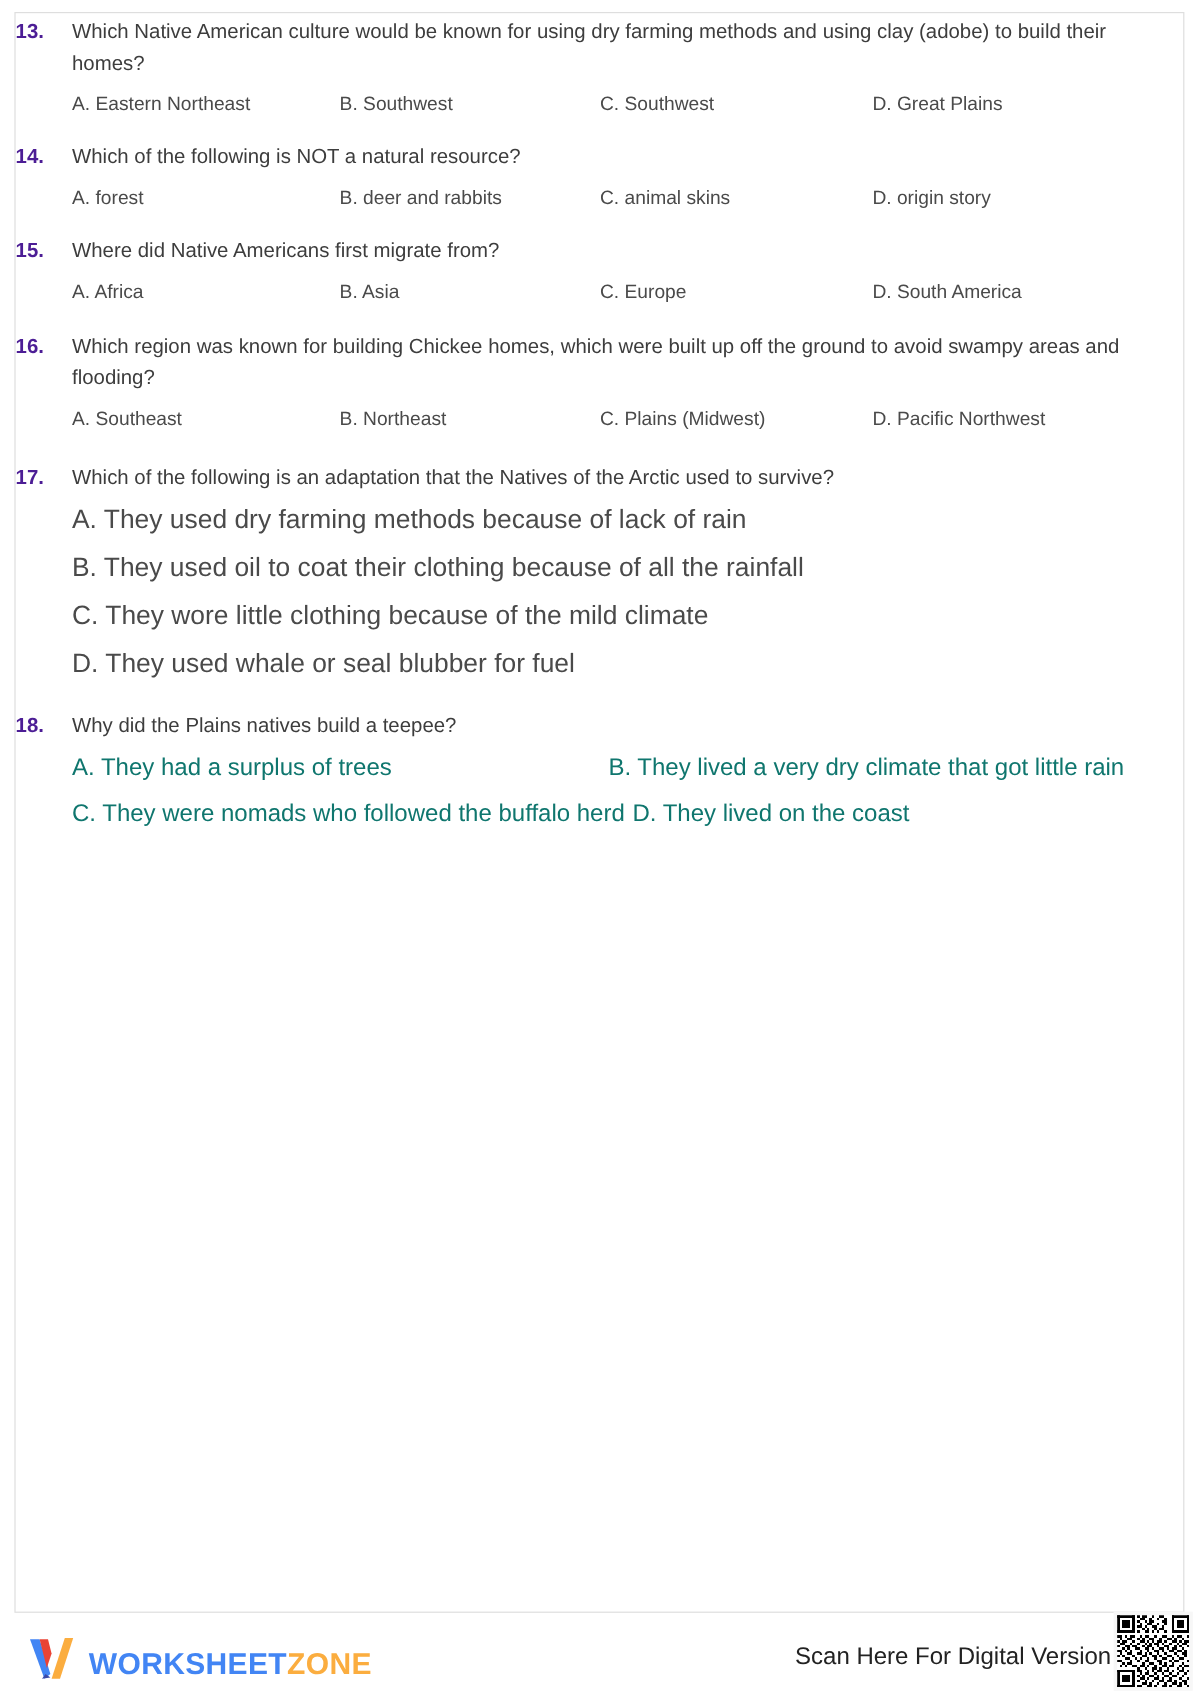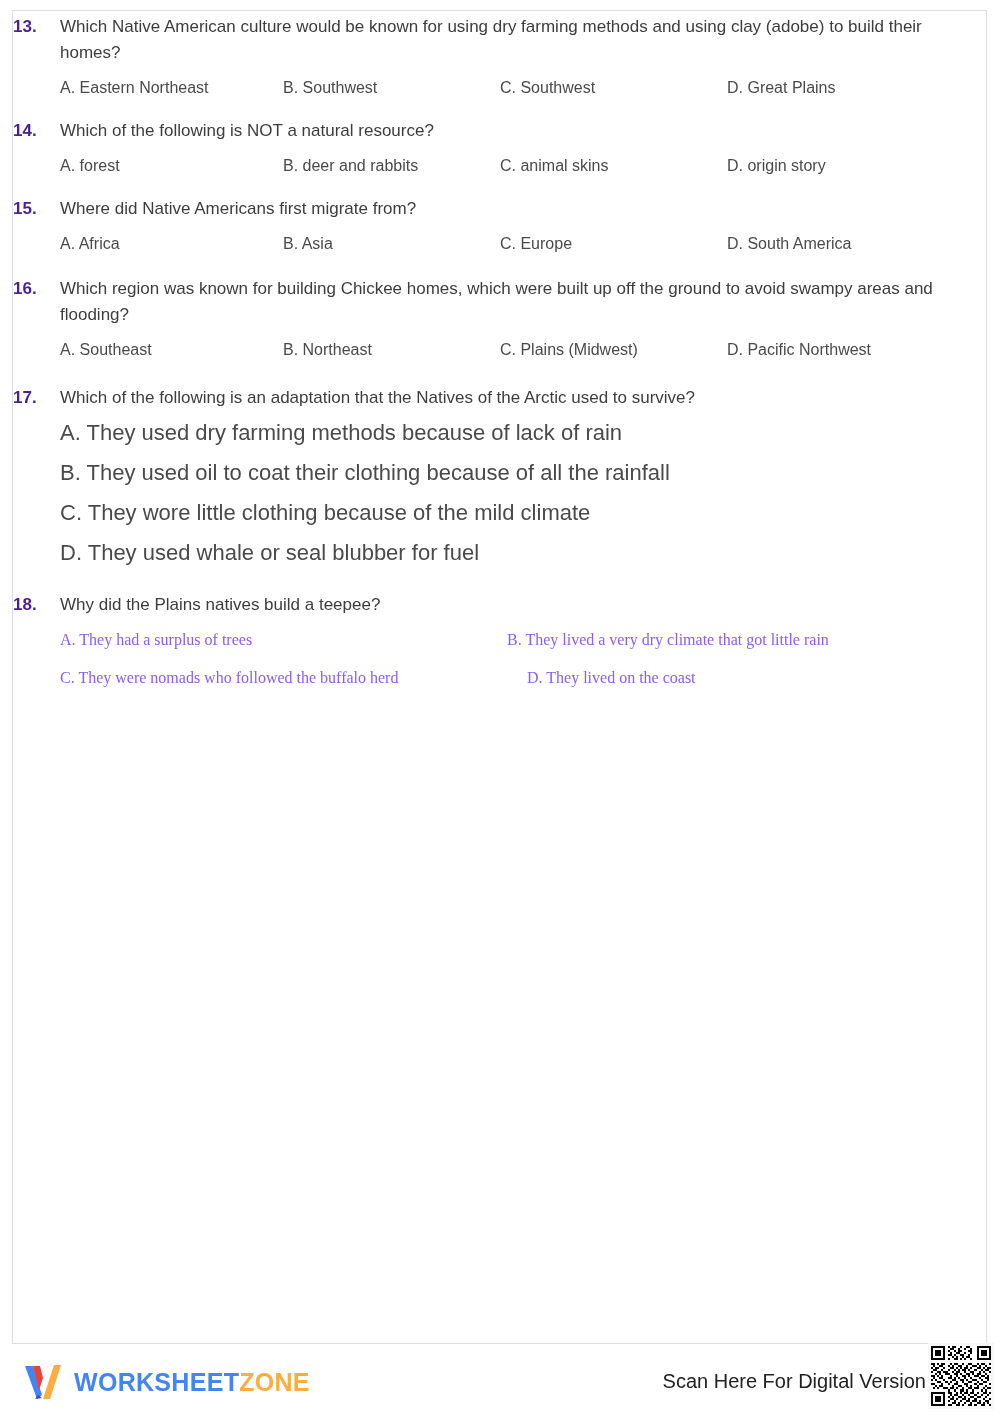--- a/index.html
+++ b/index.html
@@ -79,25 +79,24 @@
     margin-bottom: 18px;
   }
   .answers.stacked .opt:last-child { margin-bottom: 0; }
 
   .answers.cols2 .optrow {
     display: flex;
     margin-bottom: 16px;
   }
   .answers.cols2 .optrow:last-child { margin-bottom: 0; gap: 20px; }
   .answers.cols2 .opt {
-    font-size: 16px;
-    color: #8b5cf6;
+    font-size: 20px;
+    color: #0f766e;
     line-height: 22px;
     white-space: nowrap;
-    font-family: Liberation Serif, serif;
   }
   .answers.cols2 .opt.c0 { width: 447px; }
   .answers.cols2 .opt.c1 { width: auto; }
 
   .q-gap-13 { margin-bottom: 19px; }
   .q-gap-14 { margin-bottom: 19px; }
   .q-gap-15 { margin-bottom: 21px; }
   .q-gap-16 { margin-bottom: 24px; }
   .q-gap-17 { margin-bottom: 28px; }
 
@@ -107,21 +106,21 @@
     left: 0;
     top: 1356px;
     width: 1000px;
     height: 58px;
   }
   .brand {
     position: absolute;
     left: 22px;
     top: 6px;
     display: flex;
-    align-items: center;
+    align-items: flex-end;
   }
   .brand-mark {
     width: 42px;
     height: 40px;
     display: block;
   }
   .brand-text {
     margin-left: 10px;
     font-size: 25px;
     font-weight: bold;

